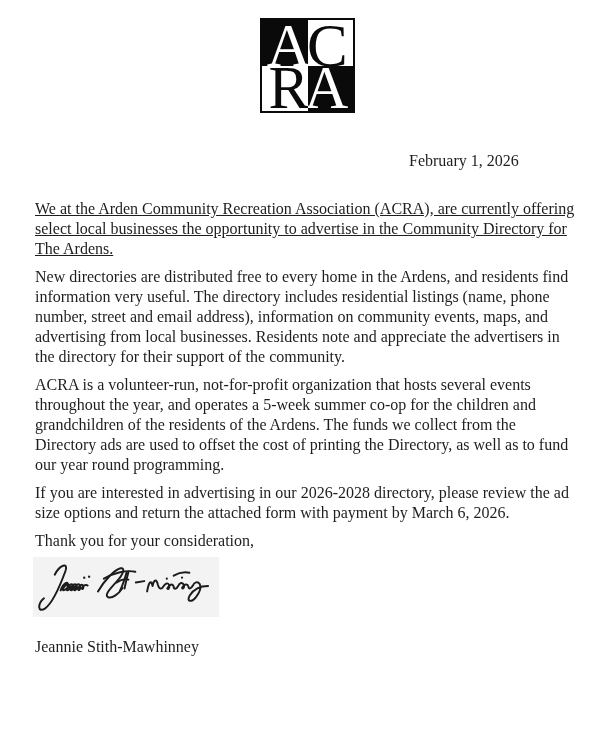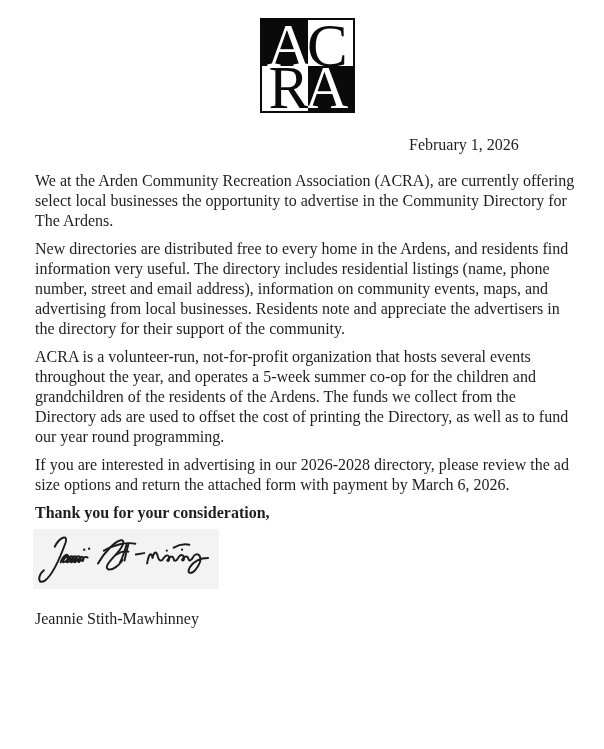--- a/index.html
+++ b/index.html
@@ -33,34 +33,34 @@
     font-size: 61px; line-height: 1; font-weight: 400;
   }
   .cell.dark  .letter { color: #ffffff; }
   .cell.light .letter { color: #0a0a0a; }
   .cell:nth-child(1) .letter { transform: translate(4px, 3px); }
   .cell:nth-child(2) .letter { transform: translate(-3px, 3px); }
   .cell:nth-child(3) .letter { transform: translate(4px, -1px); }
   .cell:nth-child(4) .letter { transform: translate(-4px, -1px); }
 
   .date {
-    margin-top: 22px;
+    margin-top: 38px;
     padding-left: 374px;
     font-size: 16px; line-height: 20px;
     white-space: nowrap;
   }
 
   .body p {
     width: 545px;
     margin: 8px 0 0 0;
     font-size: 16px; line-height: 20px;
     text-align: left;
   }
-  .body p.first { margin-top: 16px; }
-  .closing { margin-top: 12px; font-size: 16px; line-height: 20px; font-weight: bold; }
+  .body p.first { margin-top: 28px; text-decoration: underline; }
+  .closing { margin-top: 12px; font-size: 16px; line-height: 20px; }
 
   .sig-box {
     margin-top: 6px; margin-left: -2px;
     width: 186px; height: 60px;
     background: #f3f3f3;
     display: flex; align-items: center; justify-content: center;
   }
   .typed-name { margin-top: 20px; font-size: 16px; line-height: 20px; }
 </style>
 </head>

